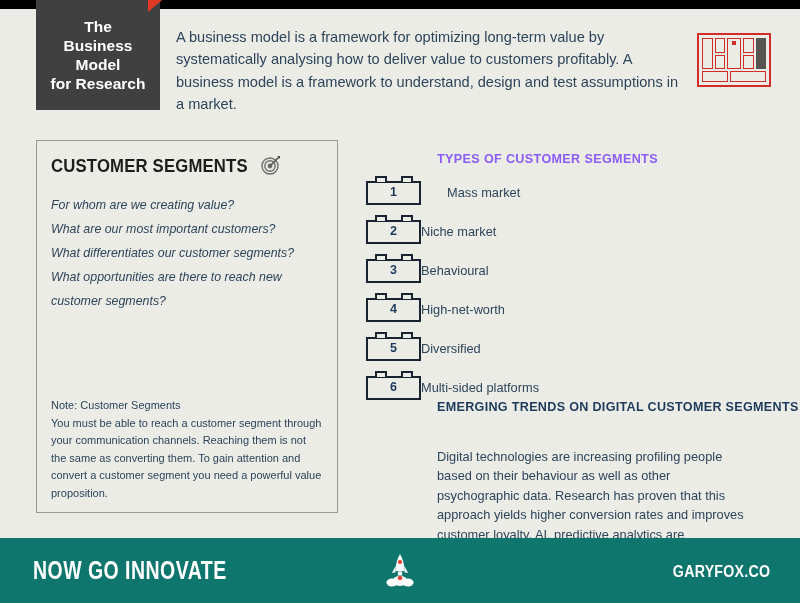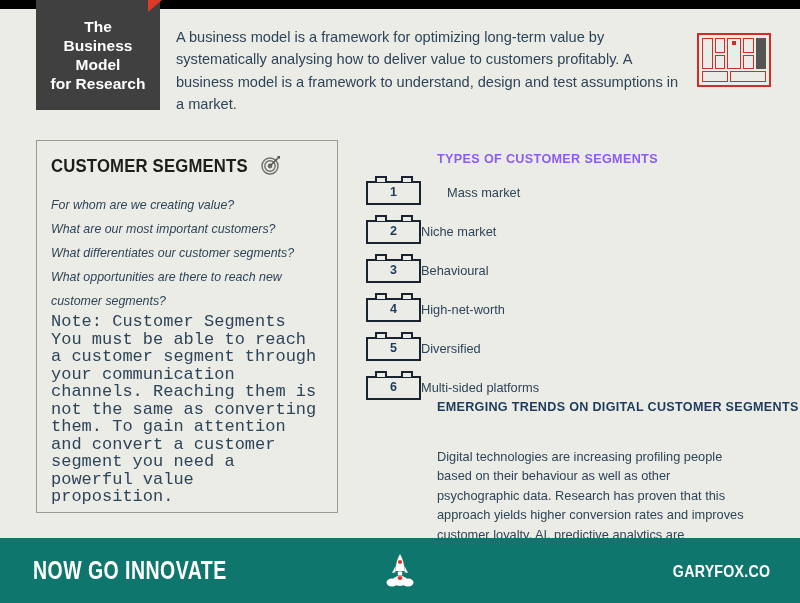--- a/index.html
+++ b/index.html
@@ -149,23 +149,22 @@
   .segments-questions {
     color: #2D4459;
     font-size: 12.4px;
     line-height: 24px;
     font-style: italic;
   }
   .segments-questions div { margin: 0; }
   .segments-spacer { flex: 1 1 auto; }
   .segments-note {
     color: #2D4459;
-    font-size: 17px;
+    font-size: 11px;
     line-height: 17.5px;
-    font-family: Liberation Mono, monospace;
   }
   .segments-note .note-head { display: block; }
 
   
   .types-heading {
     position: absolute;
     top: 152px;
     left: 437px;
     color: #8b5cf6;
     font-weight: bold;

